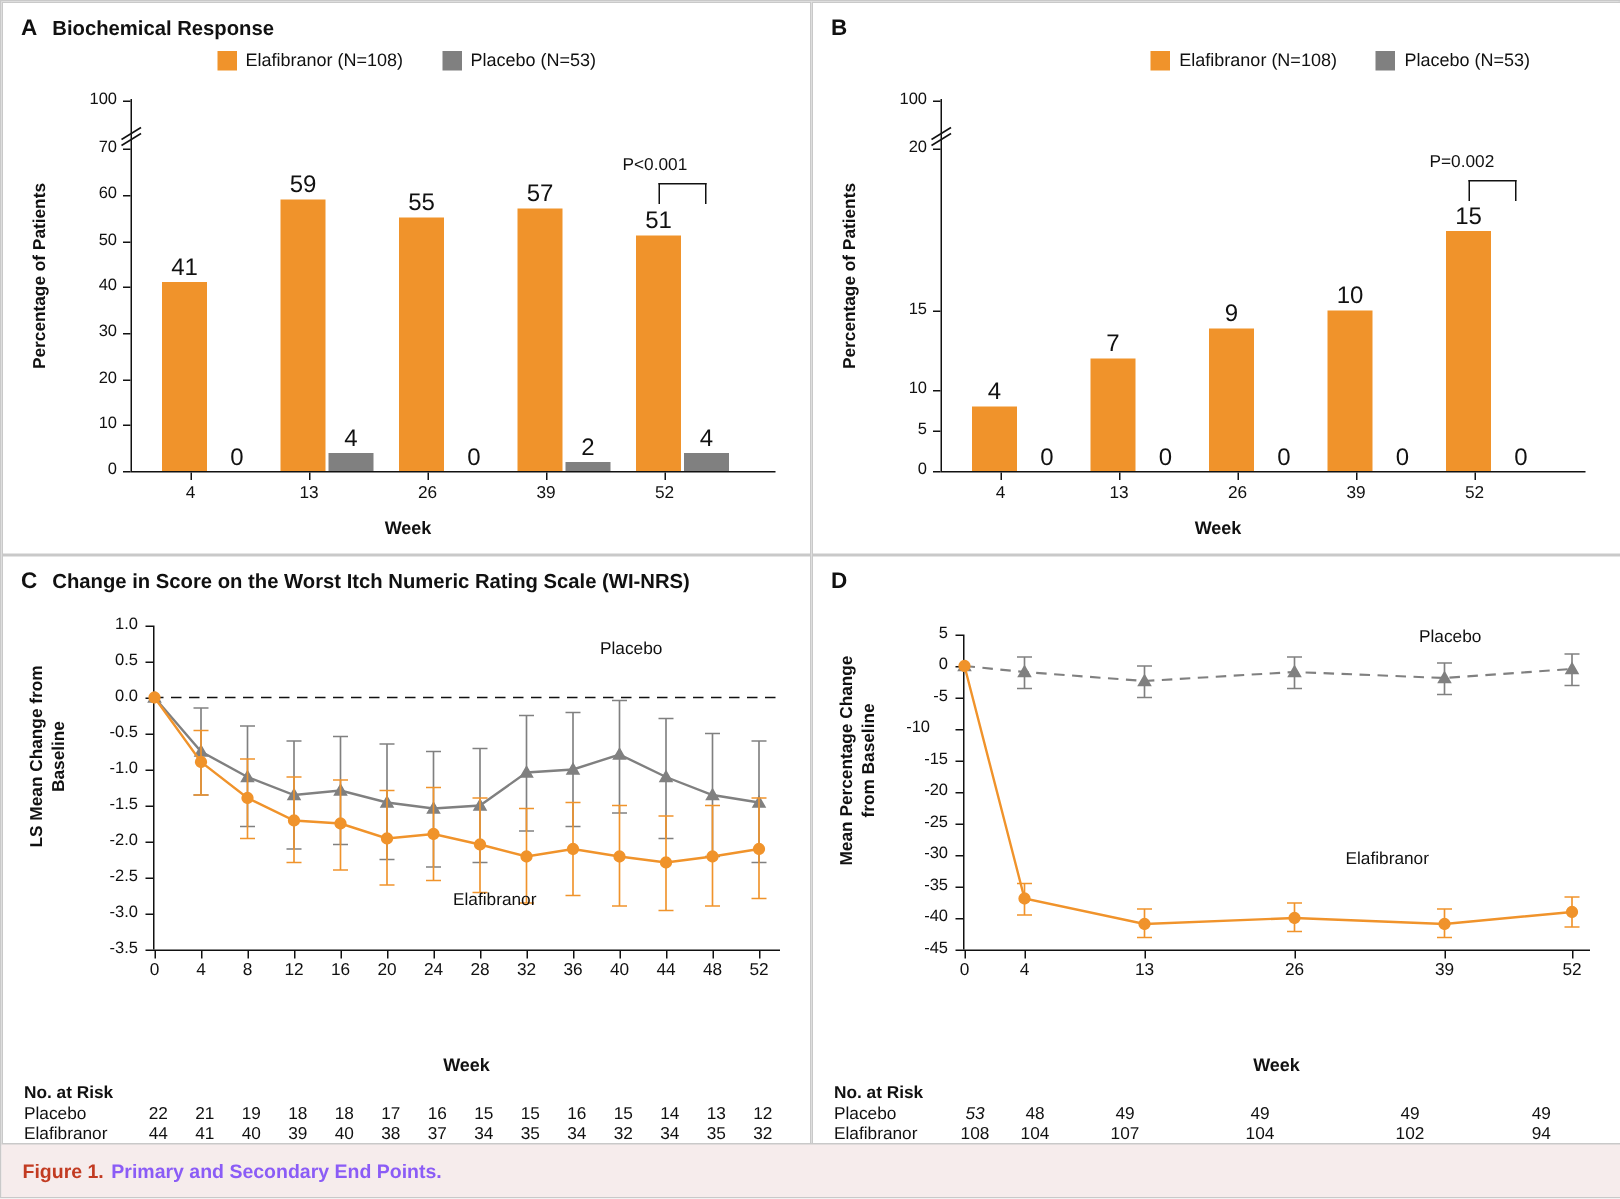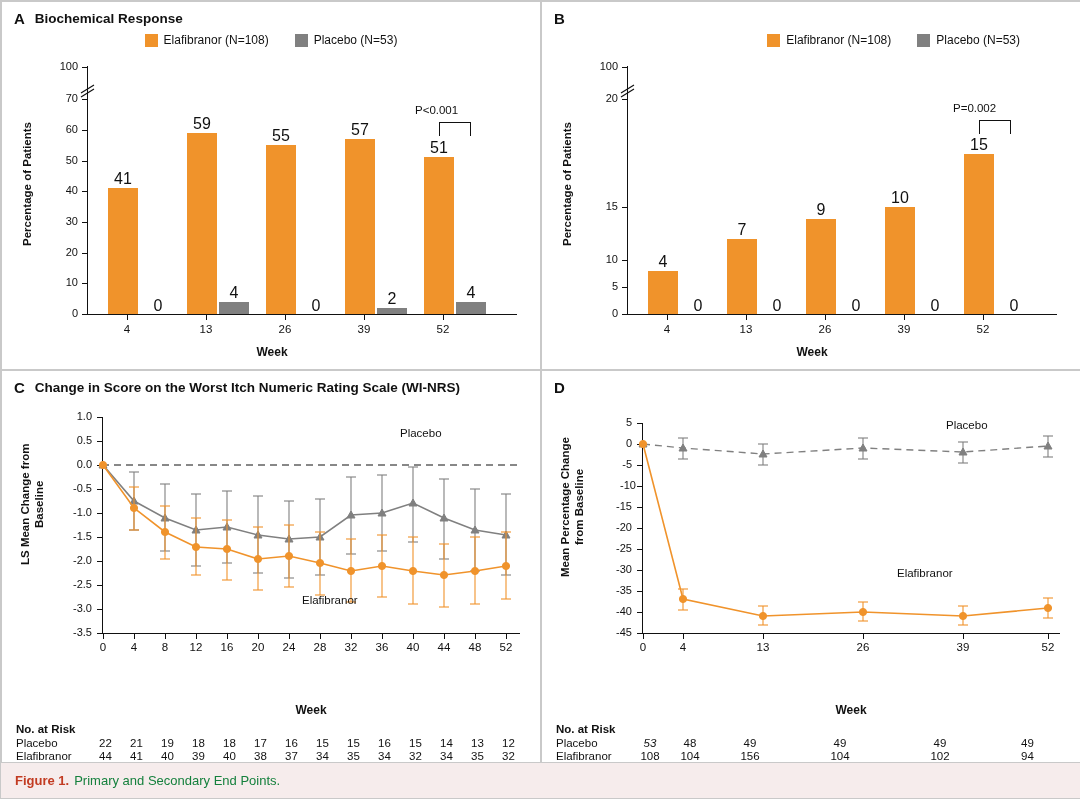--- a/index.html
+++ b/index.html
@@ -76,21 +76,21 @@
     position:absolute;
     left:0; bottom:0;
     width:1080px; height:36px;
     background:#f6ecec;
     border-top:1px solid #c9c9c9;
     display:flex; align-items:center;
     padding-left:14px;
     font-size:13px;
   }
   .caption .lead { color:#c23b22; font-weight:bold; margin-right:5px; }
-  .caption .txt { font-weight:normal; color:#15803d;text-align:right; }
+  .caption .txt { font-weight:bold; color:#8b5cf6;text-align:right; }
 
   .series-label { position:absolute; font-size:11.5px; }
   svg { display:block; }
 </style>
 </head>
 <body>
 
 <div class="figure">
 
   <div class="panel" style="left:0; top:0; width:540px; height:369px;">
@@ -530,21 +530,21 @@
       <div class="axis-line" style="left:100px; top:24px; width:1px; height:210px;"></div>
       <div class="axis-line" style="left:100px; top:234px; width:418px; height:1px;"></div>
 
       <div class="tick" style="left:95px; top:24px;"></div>
       <div class="ytl" style="left:54px; top:17px; width:36px;">5</div>
       <div class="tick" style="left:95px; top:45px;"></div>
       <div class="ytl" style="left:54px; top:38px; width:36px;">0</div>
       <div class="tick" style="left:95px; top:66px;"></div>
       <div class="ytl" style="left:54px; top:59px; width:36px;">-5</div>
       <div class="tick" style="left:95px; top:87px;"></div>
-      <div class="ytl" style="left:58px; top:80px; width:36px;">-10</div>
+      <div class="ytl" style="left:42px; top:80px; width:36px;">-10</div>
       <div class="tick" style="left:95px; top:108px;"></div>
       <div class="ytl" style="left:54px; top:101px; width:36px;">-15</div>
       <div class="tick" style="left:95px; top:129px;"></div>
       <div class="ytl" style="left:54px; top:122px; width:36px;">-20</div>
       <div class="tick" style="left:95px; top:150px;"></div>
       <div class="ytl" style="left:54px; top:143px; width:36px;">-25</div>
       <div class="tick" style="left:95px; top:171px;"></div>
       <div class="ytl" style="left:54px; top:164px; width:36px;">-30</div>
       <div class="tick" style="left:95px; top:192px;"></div>
       <div class="ytl" style="left:54px; top:185px; width:36px;">-35</div>
@@ -640,21 +640,21 @@
           <td class="num" style="width:40px;">48</td>
           <td class="num" style="width:80px;">49</td>
           <td class="num" style="width:100px;">49</td>
           <td class="num" style="width:100px;">49</td>
           <td class="num" style="width:75px;">49</td>
         </tr>
         <tr>
           <td class="name">Elafibranor</td>
           <td class="num">108</td>
           <td class="num">104</td>
-          <td class="num">156</td>
+          <td class="num">107</td>
           <td class="num">104</td>
           <td class="num">102</td>
           <td class="num">94</td>
         </tr>
       </tbody>
         </table>
     </div>
   </div>
 
   <div class="caption">

